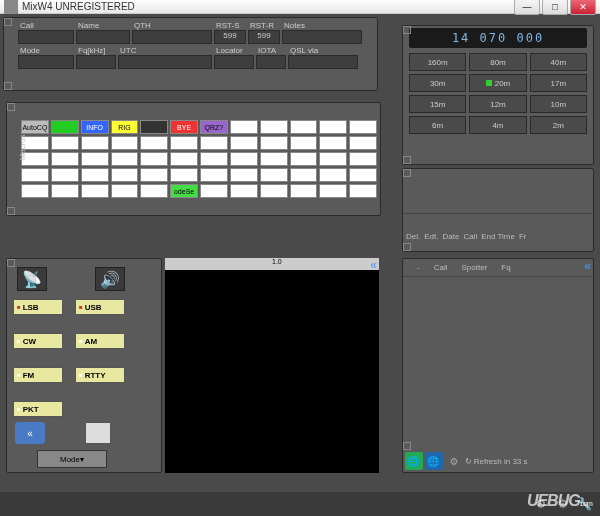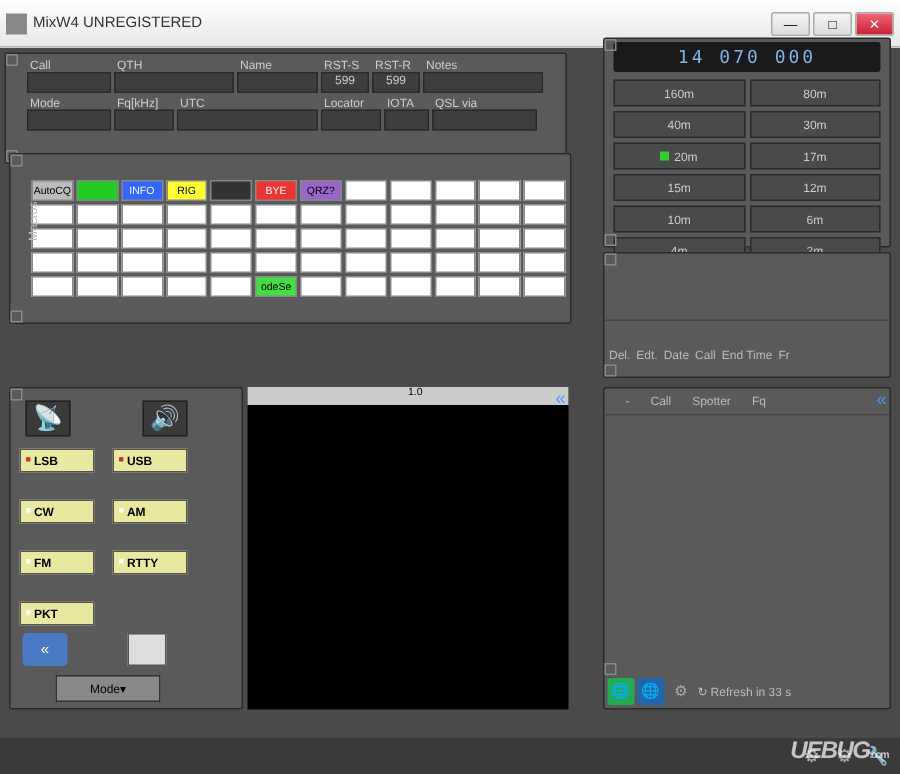--- a/index.html
+++ b/index.html
@@ -1,39 +1,39 @@
 <!DOCTYPE html>
 <html><head>
 <meta charset="utf-8">
 <style>
 * { box-sizing: border-box; margin: 0; padding: 0; font-family: Arial, sans-serif; }
 body { background: #4a4a4a; width: 600px; height: 516px; position: relative; overflow: hidden; }
 
-.titlebar { height: 32px; background: linear-gradient(#fdfdfd, #e8e8e8); display: flex; align-items: center; padding: 0 4px; border-bottom: 1px solid #ccc; }
+.titlebar { height: 14px; background: linear-gradient(#fdfdfd, #e8e8e8); display: flex; align-items: center; padding: 0 4px; border-bottom: 1px solid #ccc; }
 .titlebar-icon { width: 14px; height: 14px; background: #888; margin-right: 4px; }
 .titlebar-text { font-size: 10px; color: #333; flex: 1; }
 .win-btns { display: flex; gap: 2px; }
 .win-btn { width: 26px; height: 16px; border: 1px solid #aaa; background: linear-gradient(#f5f5f5,#ddd); font-size: 9px; display: flex; align-items: center; justify-content: center; border-radius: 2px; }
 .win-btn.close { background: linear-gradient(#e67,#c23); color: #fff; }
 
 .main-grid { display: flex; flex-wrap: wrap; padding: 3px; gap: 3px; }
 
 .panel { background: #5a5a5a; border: 1px solid #2a2a2a; border-radius: 2px; position: relative; }
 .panel-content { padding: 3px; }
 
 
 .log-panel { width: 375px; height: 74px; }
 .log-row { display: flex; gap: 2px; margin-bottom: 2px; }
 .log-label { font-size: 8px; color: #ccc; background: #5a5a5a; padding: 0 2px; }
 .log-input { background: #3e3e3e; border: 1px solid #2a2a2a; height: 14px; }
 
 
 .cat-panel { width: 192px; height: 140px; }
 .freq-display { background: #1a1a1a; height: 20px; margin: 2px 6px; border-radius: 2px; display: flex; align-items: center; justify-content: center; color: #7fb4e6; font-size: 12px; letter-spacing: 2px; font-family: monospace; }
-.band-grid { display: grid; grid-template-columns: repeat(2, 1fr); gap: 3px; padding: 3px 6px; text-align: center; }
+.band-grid { display: grid; grid-template-columns: repeat(3, 1fr); gap: 3px; padding: 3px 6px; text-align: center; }
 .band-btn { height: 18px; background: #4a4a4a; border: 1px solid #2a2a2a; color: #ccc; font-size: 8px; display: flex; align-items: center; justify-content: center; }
 .band-btn.active::before { content:''; width:6px; height:6px; background:#3c3; margin-right:3px; }
 
 
 .macros-panel { width: 375px; height: 114px; }
 .macro-grid { display: grid; grid-template-columns: repeat(12, 1fr); gap: 2px; padding: 3px 3px 3px 14px; }
 .macro-btn { height: 14px; background: #fff; border: 1px solid #888; font-size: 7px; display: flex; align-items: center; justify-content: center; color: #000; overflow: hidden; }
 .macro-btn.c-gray { background: #bbb; }
 .macro-btn.c-green { background: #2c2; color: #000; }
 .macro-btn.c-blue { background: #36f; color: #fff; }
@@ -102,26 +102,26 @@
 
   <div class="panel log-panel">
     <div class="sq" style="left:0;top:0"></div>
     <div class="sq" style="left:0;bottom:0"></div>
     <div class="panel-content" style="padding-left:14px">
       <div class="log-row">
         <div style="width:56px">
             <div class="log-label">Call</div>
             <div class="log-input"></div>
           </div>
+        <div style="width:54px">
+            <div class="log-label">Name</div>
+            <div class="log-input"></div>
+          </div>
         <div style="width:80px">
             <div class="log-label">QTH</div>
-            <div class="log-input"></div>
-          </div>
-        <div style="width:54px">
-            <div class="log-label">Name</div>
             <div class="log-input"></div>
           </div>
         <div style="width:32px">
             <div class="log-label">RST-S</div>
             <div class="log-input" style="font-size:8px;color:#ccc;text-align:center">599</div>
           </div>
         <div style="width:32px">
             <div class="log-label">RST-R</div>
             <div class="log-input" style="font-size:8px;color:#ccc;text-align:center">599</div>
           </div>

